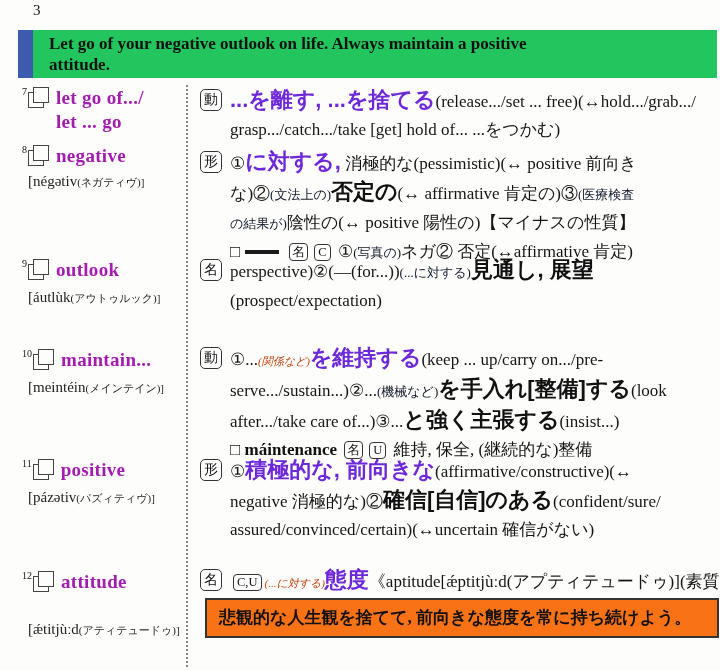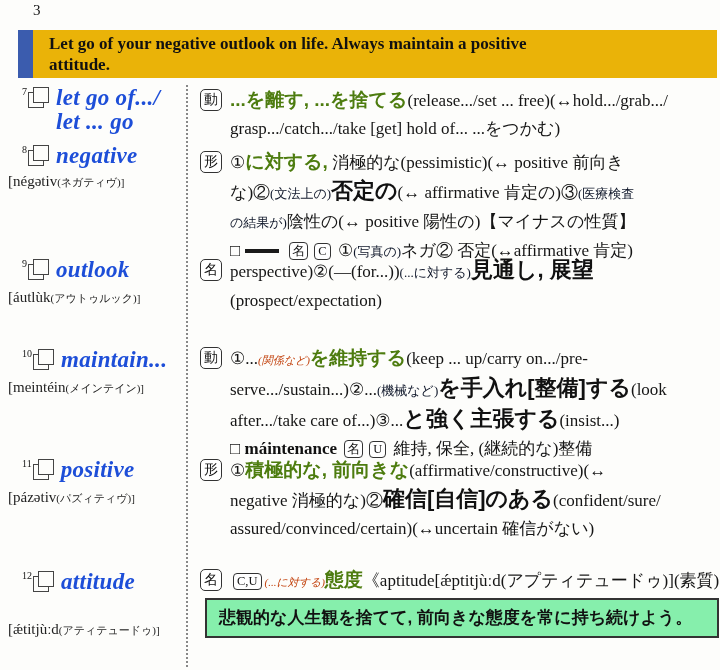--- a/index.html
+++ b/index.html
@@ -6,68 +6,68 @@
   body{
     width:720px;height:670px;position:relative;background:#fdfdfb;
     font-family:"Liberation Serif","DejaVu Serif",serif;color:#151515;
     overflow:hidden;
   }
   
   .pagenum{position:absolute;left:33px;top:2px;font-size:15px;}
   
   .banner{position:absolute;left:18px;top:30px;width:699px;height:48px;display:flex;}
   .banner-bar{width:15px;height:48px;background:#3b5cae;flex:0 0 auto;}
-  .banner-body{flex:1;background:#eab308;padding:3px 16px 0 16px;}
+  .banner-body{flex:1;background:#22c55e;padding:3px 16px 0 16px;}
   .banner-text{font-weight:bold;font-size:17px;line-height:21px;color:#111;}
   
   .divider{position:absolute;left:186px;top:85px;height:582px;border-left:2px dotted #888;}
   
   .entry{position:absolute;left:22px;display:flex;align-items:flex-start;}
   .sup{font-size:10px;line-height:12px;margin-top:0;}
   .checkbox{position:relative;width:21px;height:21px;display:inline-block;margin:1px 7px 0 1px;flex:0 0 auto;}
   .cb-b,.cb-f{position:absolute;width:14px;height:14px;border:1.6px solid #444;background:transparent;display:block;}
   .cb-b{left:0;bottom:0;}
   .cb-f{right:0;top:0;background:#fdfdfb;}
   .hw{display:block;}
-  .hw-line{display:block;font-size:23px;line-height:24px;font-weight:bold;color:#1d4ed8;letter-spacing:0.3px;font-style:italic;}
-  .phon{position:absolute;left:8px;white-space:nowrap;}
+  .hw-line{display:block;font-size:19px;line-height:24px;font-weight:bold;color:#a21caf;letter-spacing:0.3px;}
+  .phon{position:absolute;left:28px;white-space:nowrap;}
   .ipa{font-size:15px;color:#222;}
   .kana{font-size:11px;color:#222;}
   .e7{top:86px}.e8{top:144px}.e9{top:258px}.e10{top:348px}.e11{top:458px}.e12{top:570px}
   .p8{top:172px}.p9{top:288px}.p10{top:378px}.p11{top:488px}.p12{top:620px}
   
   .section{position:absolute;left:200px;width:515px;padding-left:30px;box-sizing:border-box;}
   .s1{top:86px}.s2{top:148px}.s3{top:256px}.s4{top:344px}.s5{top:456px}.s6{top:566px}
   .pos-marker{
     position:absolute;left:0;top:3px;width:20px;height:20px;border:1.6px solid #333;
     border-radius:5px;font-size:14px;line-height:20px;text-align:center;
     font-family:"Liberation Serif",serif;color:#111;background:#fff;
   }
   .line{line-height:28px;font-size:17px;white-space:nowrap;}
   .sg-n{color:#151515;}
   .sg-b{font-weight:bold;color:#111;font-family:"Liberation Sans","DejaVu Sans",sans-serif;font-size:22px;}
-  .sg-bb{font-weight:bold;color:#4d7c0f;font-family:"Liberation Sans","DejaVu Sans",sans-serif;font-size:19px;}
+  .sg-bb{font-weight:bold;color:#6d28d9;font-family:"Liberation Sans","DejaVu Sans",sans-serif;font-size:22px;}
   .sg-blue{color:#4a6cb3;}
   .sg-sm{font-size:13px;color:#0f172a;text-align:center;}
   .sg-smblue{font-size:11px;color:#c2410c;font-style:italic;}
   .sg-be{font-weight:bold;color:#111;}
   .sg-pos{
     display:inline-block;border:1.5px solid #333;border-radius:4px;font-size:13px;
     line-height:16px;padding:0 2px;margin:0 3px;vertical-align:1px;background:#fff;
   }
   .sg-cu{
     display:inline-block;border:1.3px solid #333;border-radius:4px;font-size:12.5px;
     line-height:15px;padding:0 3px;margin:0 3px;vertical-align:1px;background:#fff;
   }
   .sg-dash{display:inline-block;width:34px;height:4px;background:#1a1a1a;vertical-align:middle;margin:0 7px 3px 5px;}
   
   .summary-box{
     position:absolute;left:205px;top:598px;width:486px;border:2px solid #333;
-    padding:5px 12px;font-family:Liberation Sans, sans-serif;
-    font-weight:bold;font-size:17px;line-height:26px;color:#111;background:#86efac;
+    padding:5px 12px;font-family:Liberation Serif, serif;
+    font-weight:bold;font-size:17px;line-height:26px;color:#111;background:#f97316;
   }
 </style>
 </head>
 <body>
 
 <div class="pagenum">3</div>
 
 <div class="banner">
   <div class="banner-bar"></div>
   <div class="banner-body">

